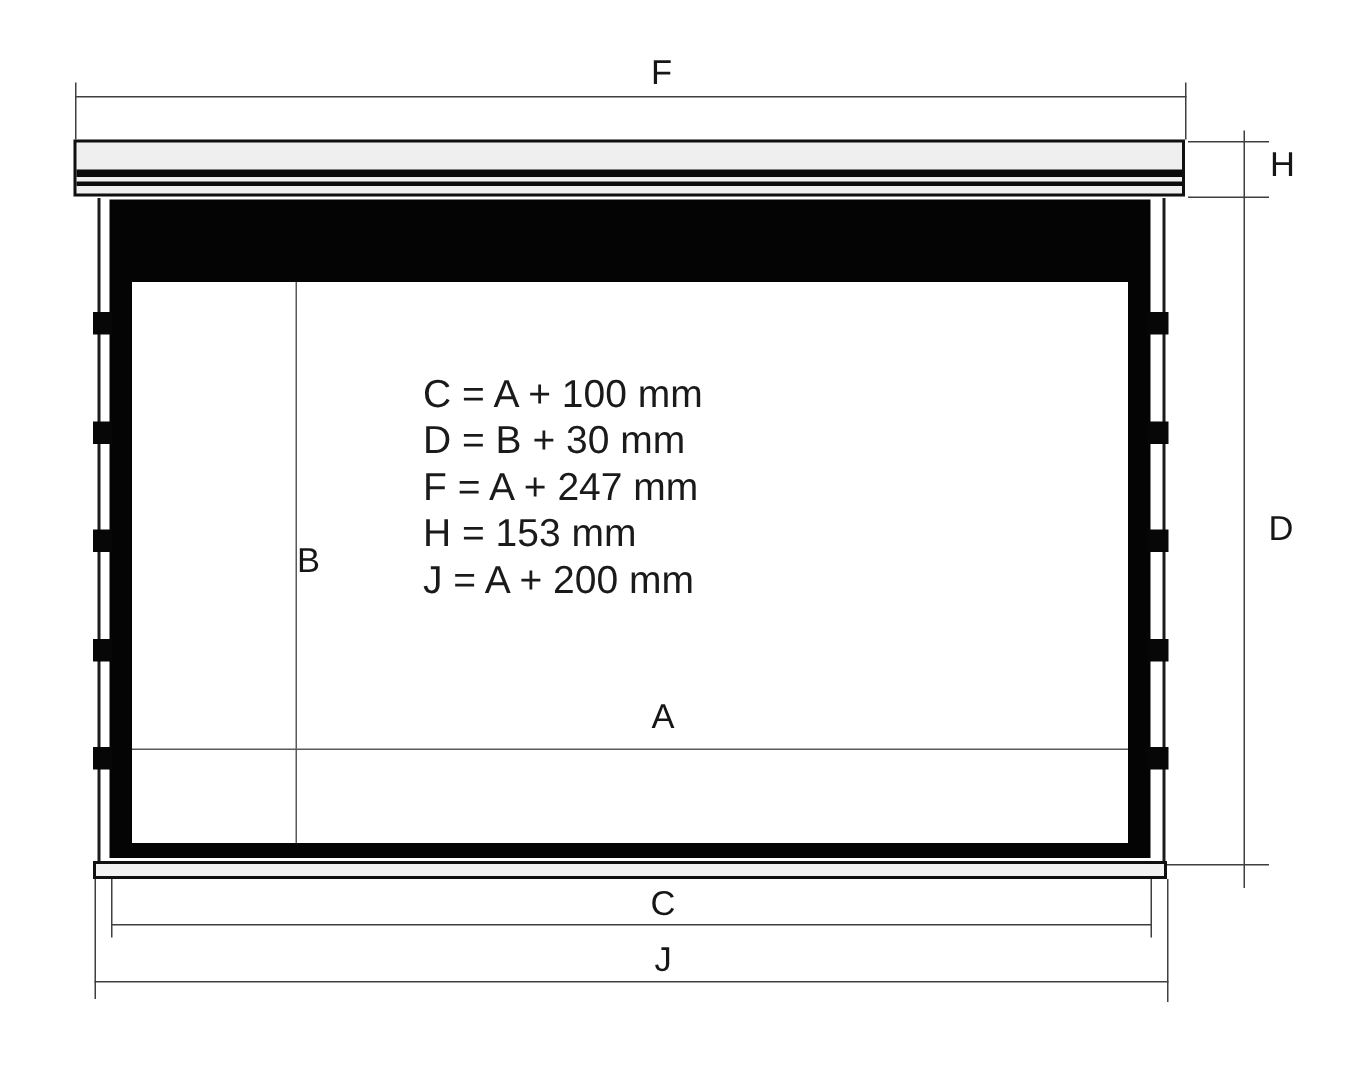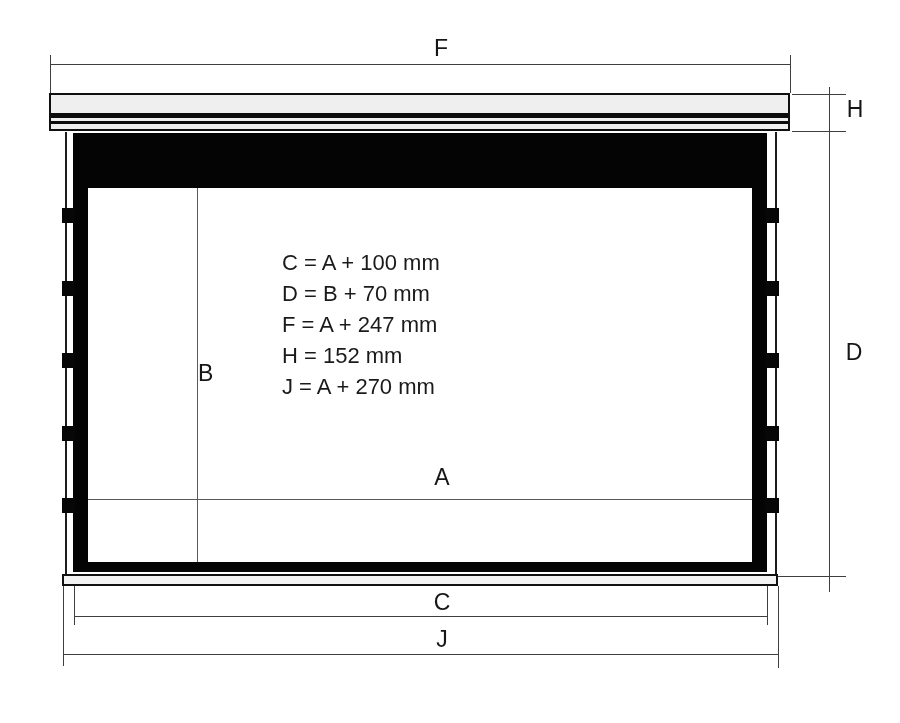--- a/index.html
+++ b/index.html
@@ -24,21 +24,21 @@
   #housing .stripe2{position:absolute;left:0;right:0;top:26px;height:3px;background:#0c0c0c;}
   #cloth{position:absolute;left:73px;top:133px;width:694px;height:439px;background:#040404;}
   #viewing{position:absolute;left:88px;top:188px;width:664px;height:374px;background:#ffffff;}
   .cable{position:absolute;top:132px;width:2px;height:442px;background:#1c1c1c;}
   .tab{position:absolute;width:13px;height:15px;background:#070707;}
   #slat{
     position:absolute;left:62px;top:574px;width:716px;height:12px;
     background:#f2f2f2;border:2px solid #101010;box-sizing:border-box;
   }
   
-  #formulas{position:absolute;left:282px;top:247px;font-size:22px;line-height:31px;color:#1a1a1a;white-space:nowrap;}
+  #formulas{position:absolute;left:282px;top:247px;font-size:26px;line-height:31px;color:#1a1a1a;white-space:nowrap;}
   #formulas .indent{padding-left:41px;}
 </style>
 </head>
 <body>
 
 <div id="canvas">
 
   <div class="dline" style="left:50px;top:55px;width:1px;height:38px;"></div>
   <div class="dline" style="left:790px;top:55px;width:1px;height:38px;"></div>
   <div class="dline" style="left:50px;top:64px;width:741px;height:1px;"></div>
@@ -78,24 +78,24 @@
   <div id="slat"></div>
 
   <div class="rline" style="left:197px;top:188px;width:1px;height:374px;"></div>
   <div class="dim-label" style="left:198px;top:362px;text-align:left;">B</div>
 
   <div class="rline" style="left:88px;top:499px;width:664px;height:1px;"></div>
   <div class="dim-label" style="left:429px;top:466px;">A</div>
 
   <div id="formulas">
     <div>C = A + 100 mm</div>
-    <div>D = B + 70 mm</div>
+    <div>D = B + 30 mm</div>
     <div>F = A + 247 mm</div>
-    <div>H = 152 mm</div>
-    <div>J = A + 270 mm</div>
+    <div>H = 153 mm</div>
+    <div>J = A + 200 mm</div>
   </div>
 
   <div class="dline" style="left:74px;top:586px;width:1px;height:39px;"></div>
   <div class="dline" style="left:767px;top:586px;width:1px;height:39px;"></div>
   <div class="dline" style="left:74px;top:616px;width:694px;height:1px;"></div>
   <div class="dim-label" style="left:429px;top:591px;">C</div>
 
   <div class="dline" style="left:63px;top:586px;width:1px;height:80px;"></div>
   <div class="dline" style="left:778px;top:586px;width:1px;height:82px;"></div>
   <div class="dline" style="left:63px;top:654px;width:716px;height:1px;"></div>

